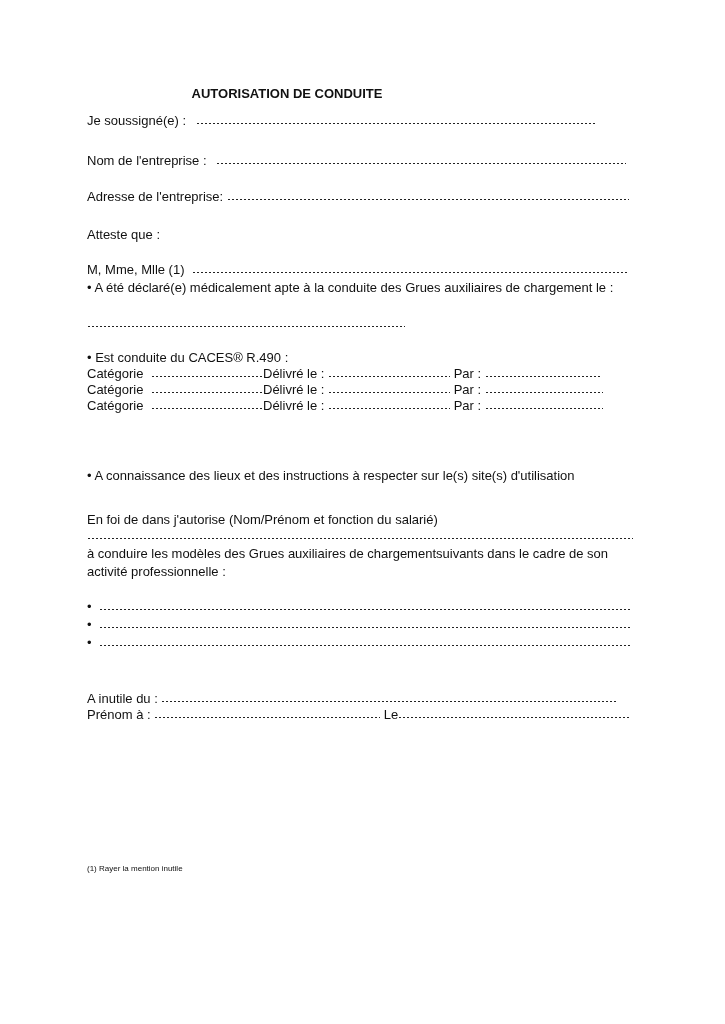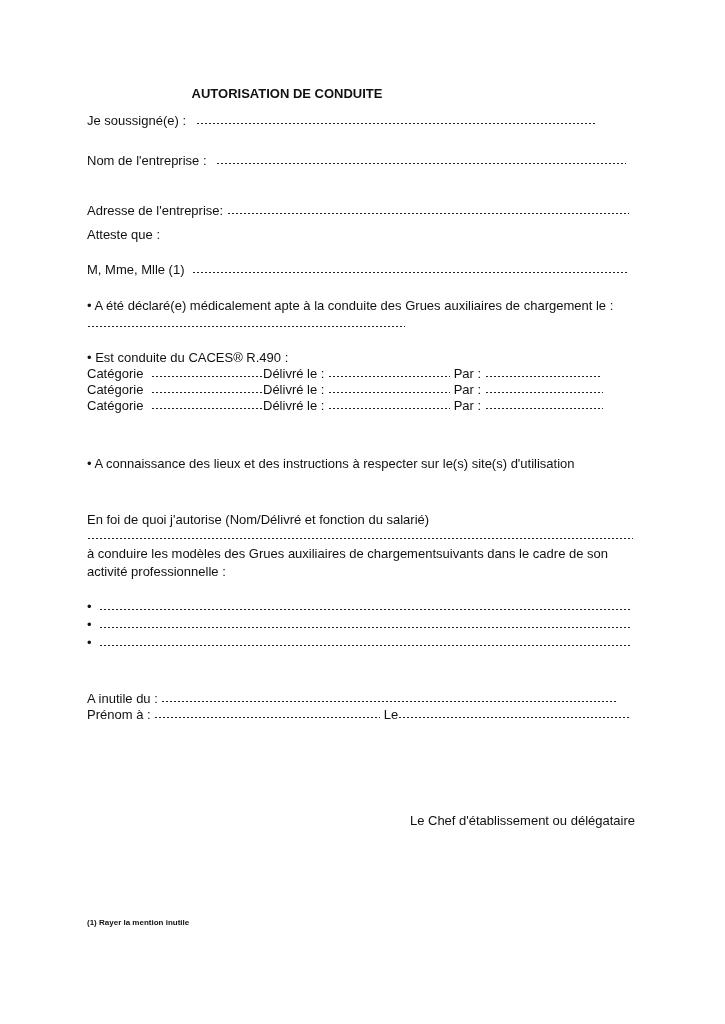--- a/index.html
+++ b/index.html
@@ -5,50 +5,50 @@
   html, body { margin: 0; padding: 0; background: #ffffff; }
   body { width: 725px; height: 1024px; position: relative; overflow: hidden;
          font-family: "Liberation Sans", sans-serif; color: #111; font-size: 13px; }
   .ln { position: absolute; left: 87px; white-space: nowrap; line-height: 16px; }
   .title { position: absolute; left: 0; width: 574px; top: 86px; text-align: center;
            font-weight: bold; font-size: 13px; }
   .dots { display: inline-block; height: 3px; vertical-align: baseline;
           background-image: radial-gradient(circle, #222 0.8px, transparent 1px);
           background-size: 4px 3px; background-repeat: repeat-x; }
   .right { position: absolute; right: 90px; text-align: right; white-space: nowrap; line-height: 18px; }
-  .foot { position: absolute; left: 87px; top: 918px; font-size: 8px; font-weight: bold; }
+  .foot { position: absolute; left: 87px; top: 864px; font-size: 8px; }
 </style>
 </head>
 <body>
 
 <div class="title">AUTORISATION DE CONDUITE</div>
 
 <div class="ln" style="top:113px">
   <span>Je soussigné(e) :</span>
   <span class="dots" style="width:400px;margin-left:6px"></span>
 </div>
 
 <div class="ln" style="top:153px">
   <span>Nom de l'entreprise :</span>
   <span class="dots" style="width:410px;margin-left:6px"></span>
 </div>
 
-<div class="ln" style="top:203px">
+<div class="ln" style="top:189px">
   <span>Adresse de l'entreprise:</span>
   <span class="dots" style="width:402px"></span>
 </div>
 
 <div class="ln" style="top:227px">Atteste que :</div>
 
 <div class="ln" style="top:262px">
   <span>M, Mme, Mlle (1)</span>
   <span class="dots" style="width:436px;margin-left:4px"></span>
 </div>
 
-<div class="ln" style="top:298px">• A été déclaré(e) médicalement apte à la conduite des Grues auxiliaires de chargement le :</div>
+<div class="ln" style="top:280px">• A été déclaré(e) médicalement apte à la conduite des Grues auxiliaires de chargement le :</div>
 <div class="ln" style="top:316px">
   <span class="dots" style="width:318px"></span>
 </div>
 
 <div class="ln" style="top:350px">• Est conduite du CACES® R.490 :</div>
 
 <div class="ln" style="top:366px">
   <span>Catégorie</span>
   <span class="dots" style="width:112px;margin-left:4px"></span><span>Délivré le :</span>
   <span class="dots" style="width:122px"></span>
@@ -63,23 +63,23 @@
   <span class="dots" style="width:118px"></span>
 </div>
 <div class="ln" style="top:398px">
   <span>Catégorie</span>
   <span class="dots" style="width:112px;margin-left:4px"></span><span>Délivré le :</span>
   <span class="dots" style="width:122px"></span>
   <span>Par :</span>
   <span class="dots" style="width:118px"></span>
 </div>
 
-<div class="ln" style="top:456px">• A connaissance des lieux et des instructions à respecter sur le(s) site(s) d'utilisation</div>
+<div class="ln" style="top:468px">• A connaissance des lieux et des instructions à respecter sur le(s) site(s) d'utilisation</div>
 
-<div class="ln" style="top:512px">En foi de quoi j'autorise (Nom/Délivré et fonction du salarié)</div>
+<div class="ln" style="top:512px">En foi de dans j'autorise (Nom/Prénom et fonction du salarié)</div>
 <div class="ln" style="top:528px">
   <span class="dots" style="width:546px"></span>
 </div>
 <div class="ln" style="top:546px">à conduire les modèles des Grues auxiliaires de chargementsuivants dans le cadre de son</div>
 <div class="ln" style="top:564px">activité professionnelle :</div>
 
 <div class="ln" style="top:599px">
   <span>•</span>
   <span class="dots" style="width:532px;margin-left:4px"></span>
 </div>
@@ -96,16 +96,15 @@
   <span>A inutile du :</span>
   <span class="dots" style="width:455px"></span>
 </div>
 <div class="ln" style="top:707px">
   <span>Prénom à :</span>
   <span class="dots" style="width:226px"></span>
   <span>Le</span><span class="dots" style="width:232px"></span>
 </div>
 
 <div class="right" style="top:812px">
-  <div>Le Chef d'établissement ou délégataire</div>
 </div>
 
 <div class="foot">(1) Rayer la mention inutile</div>
 
 </body></html>

